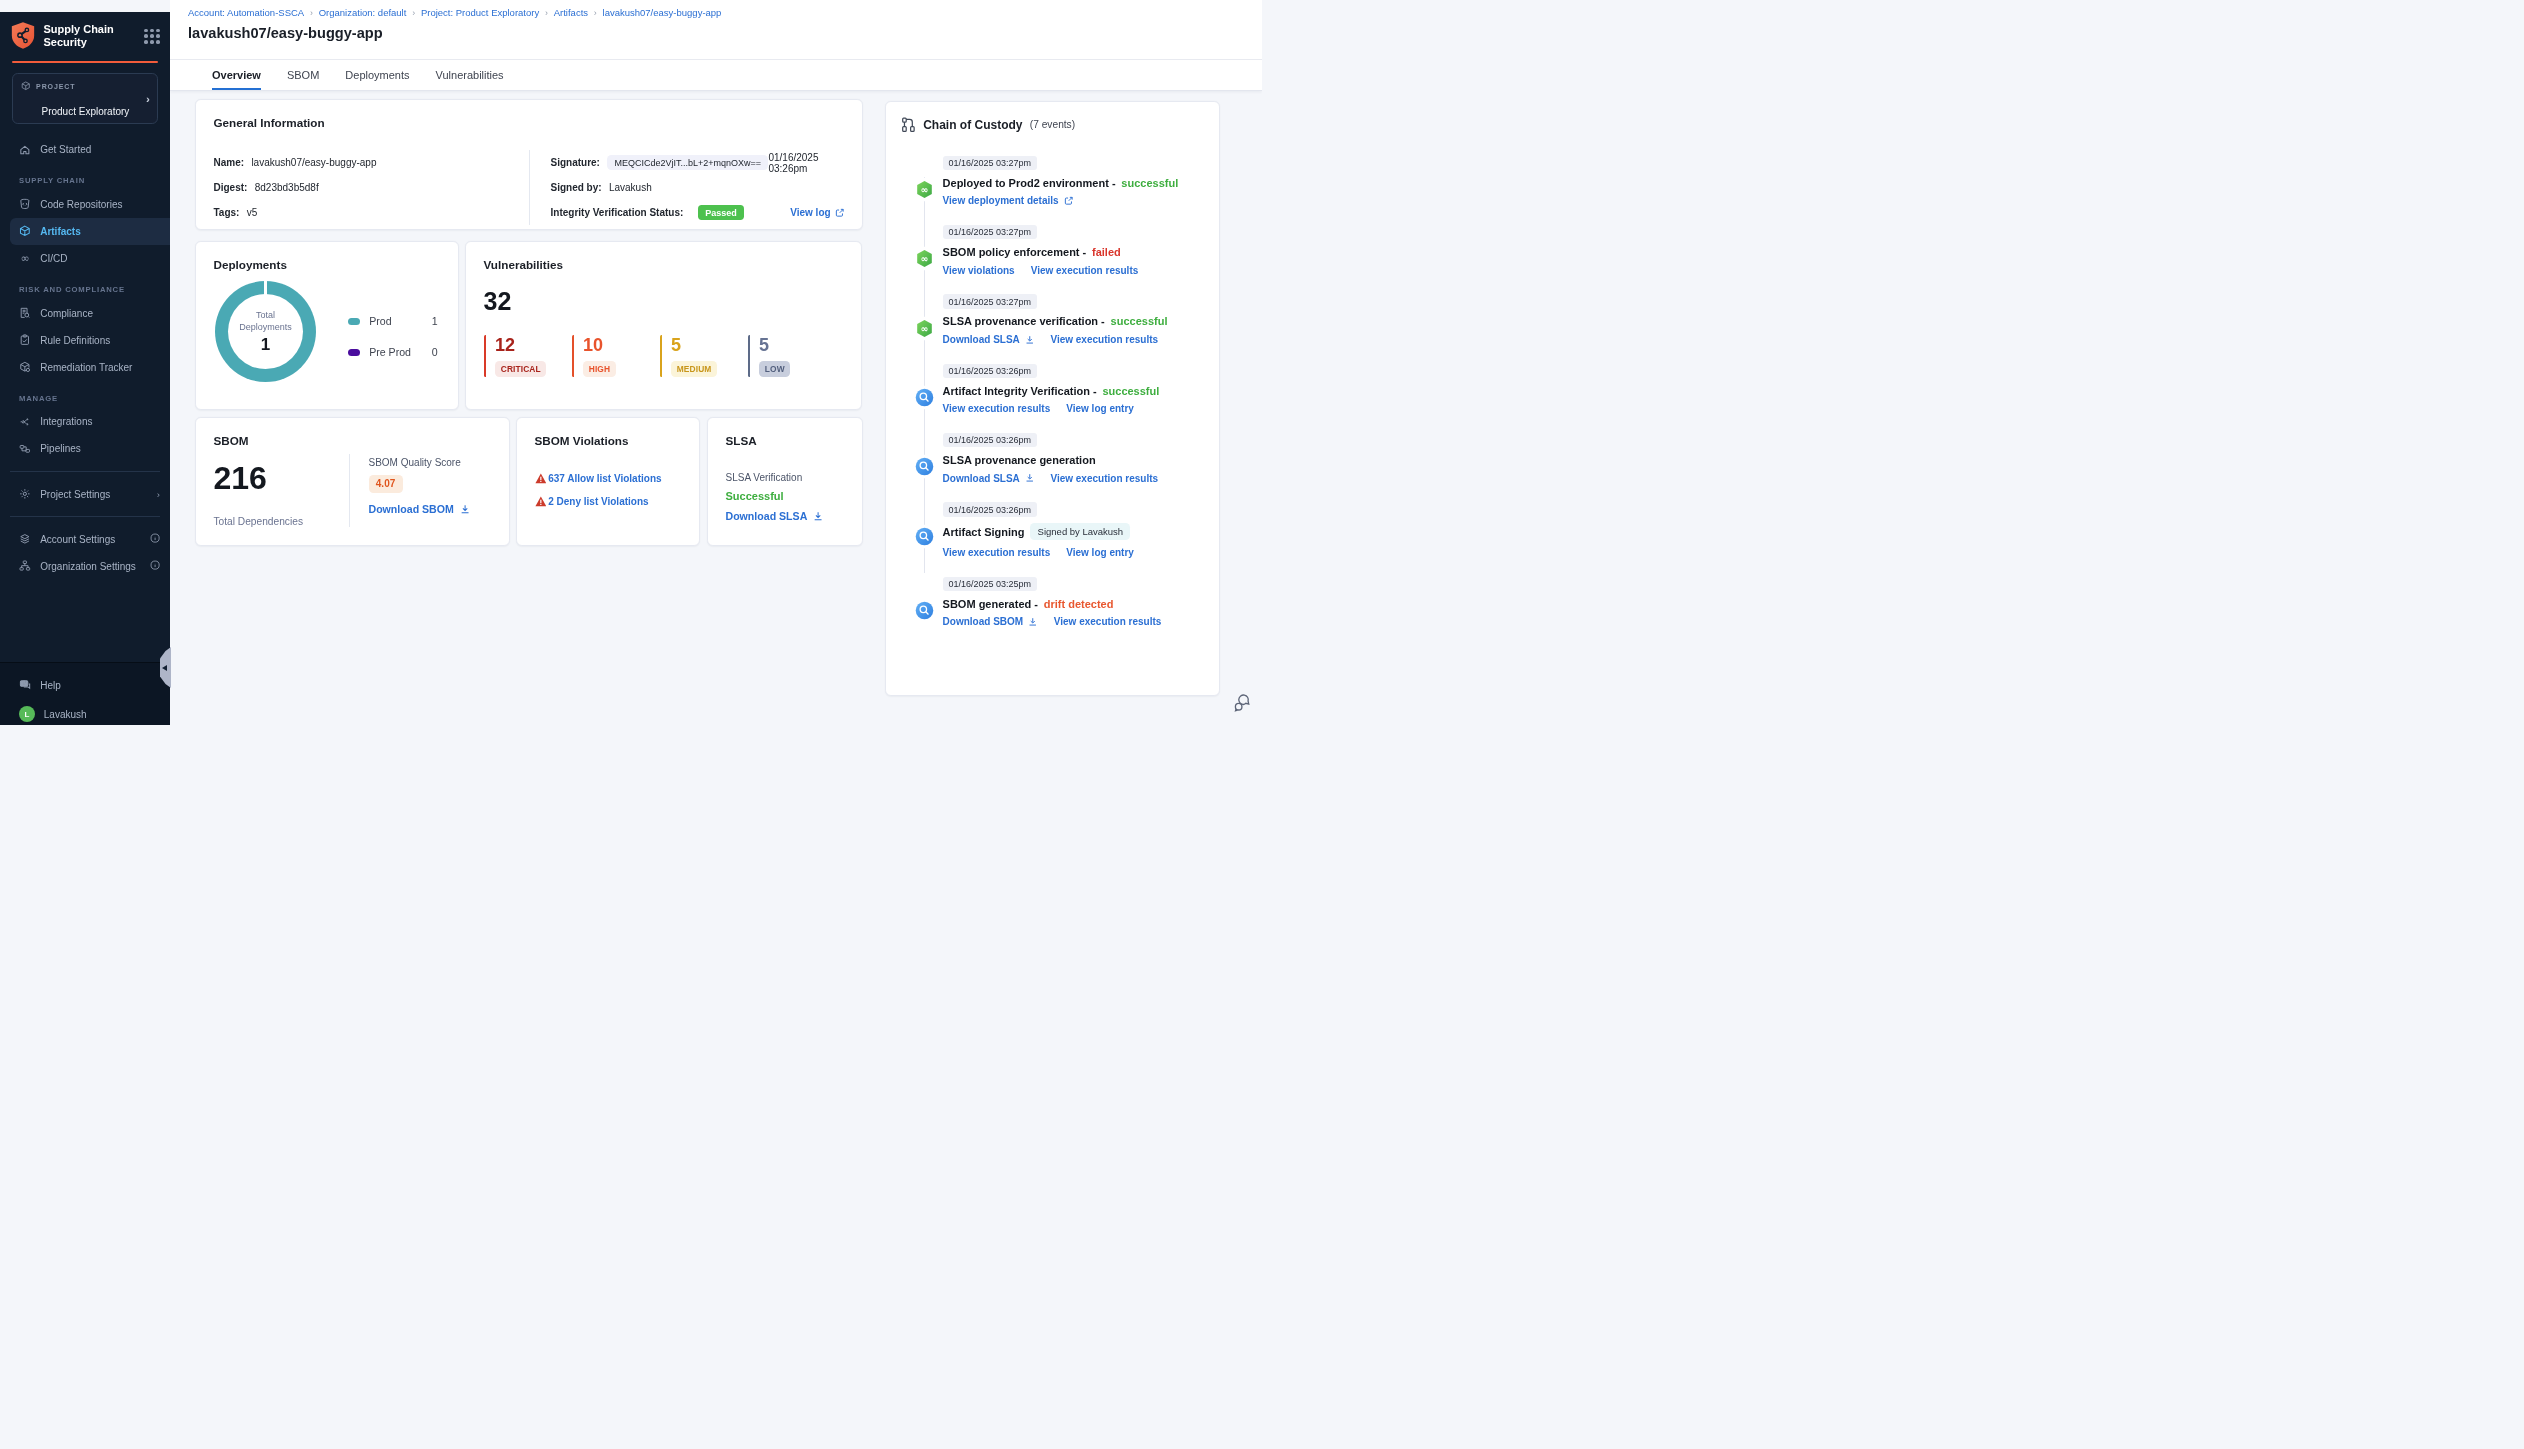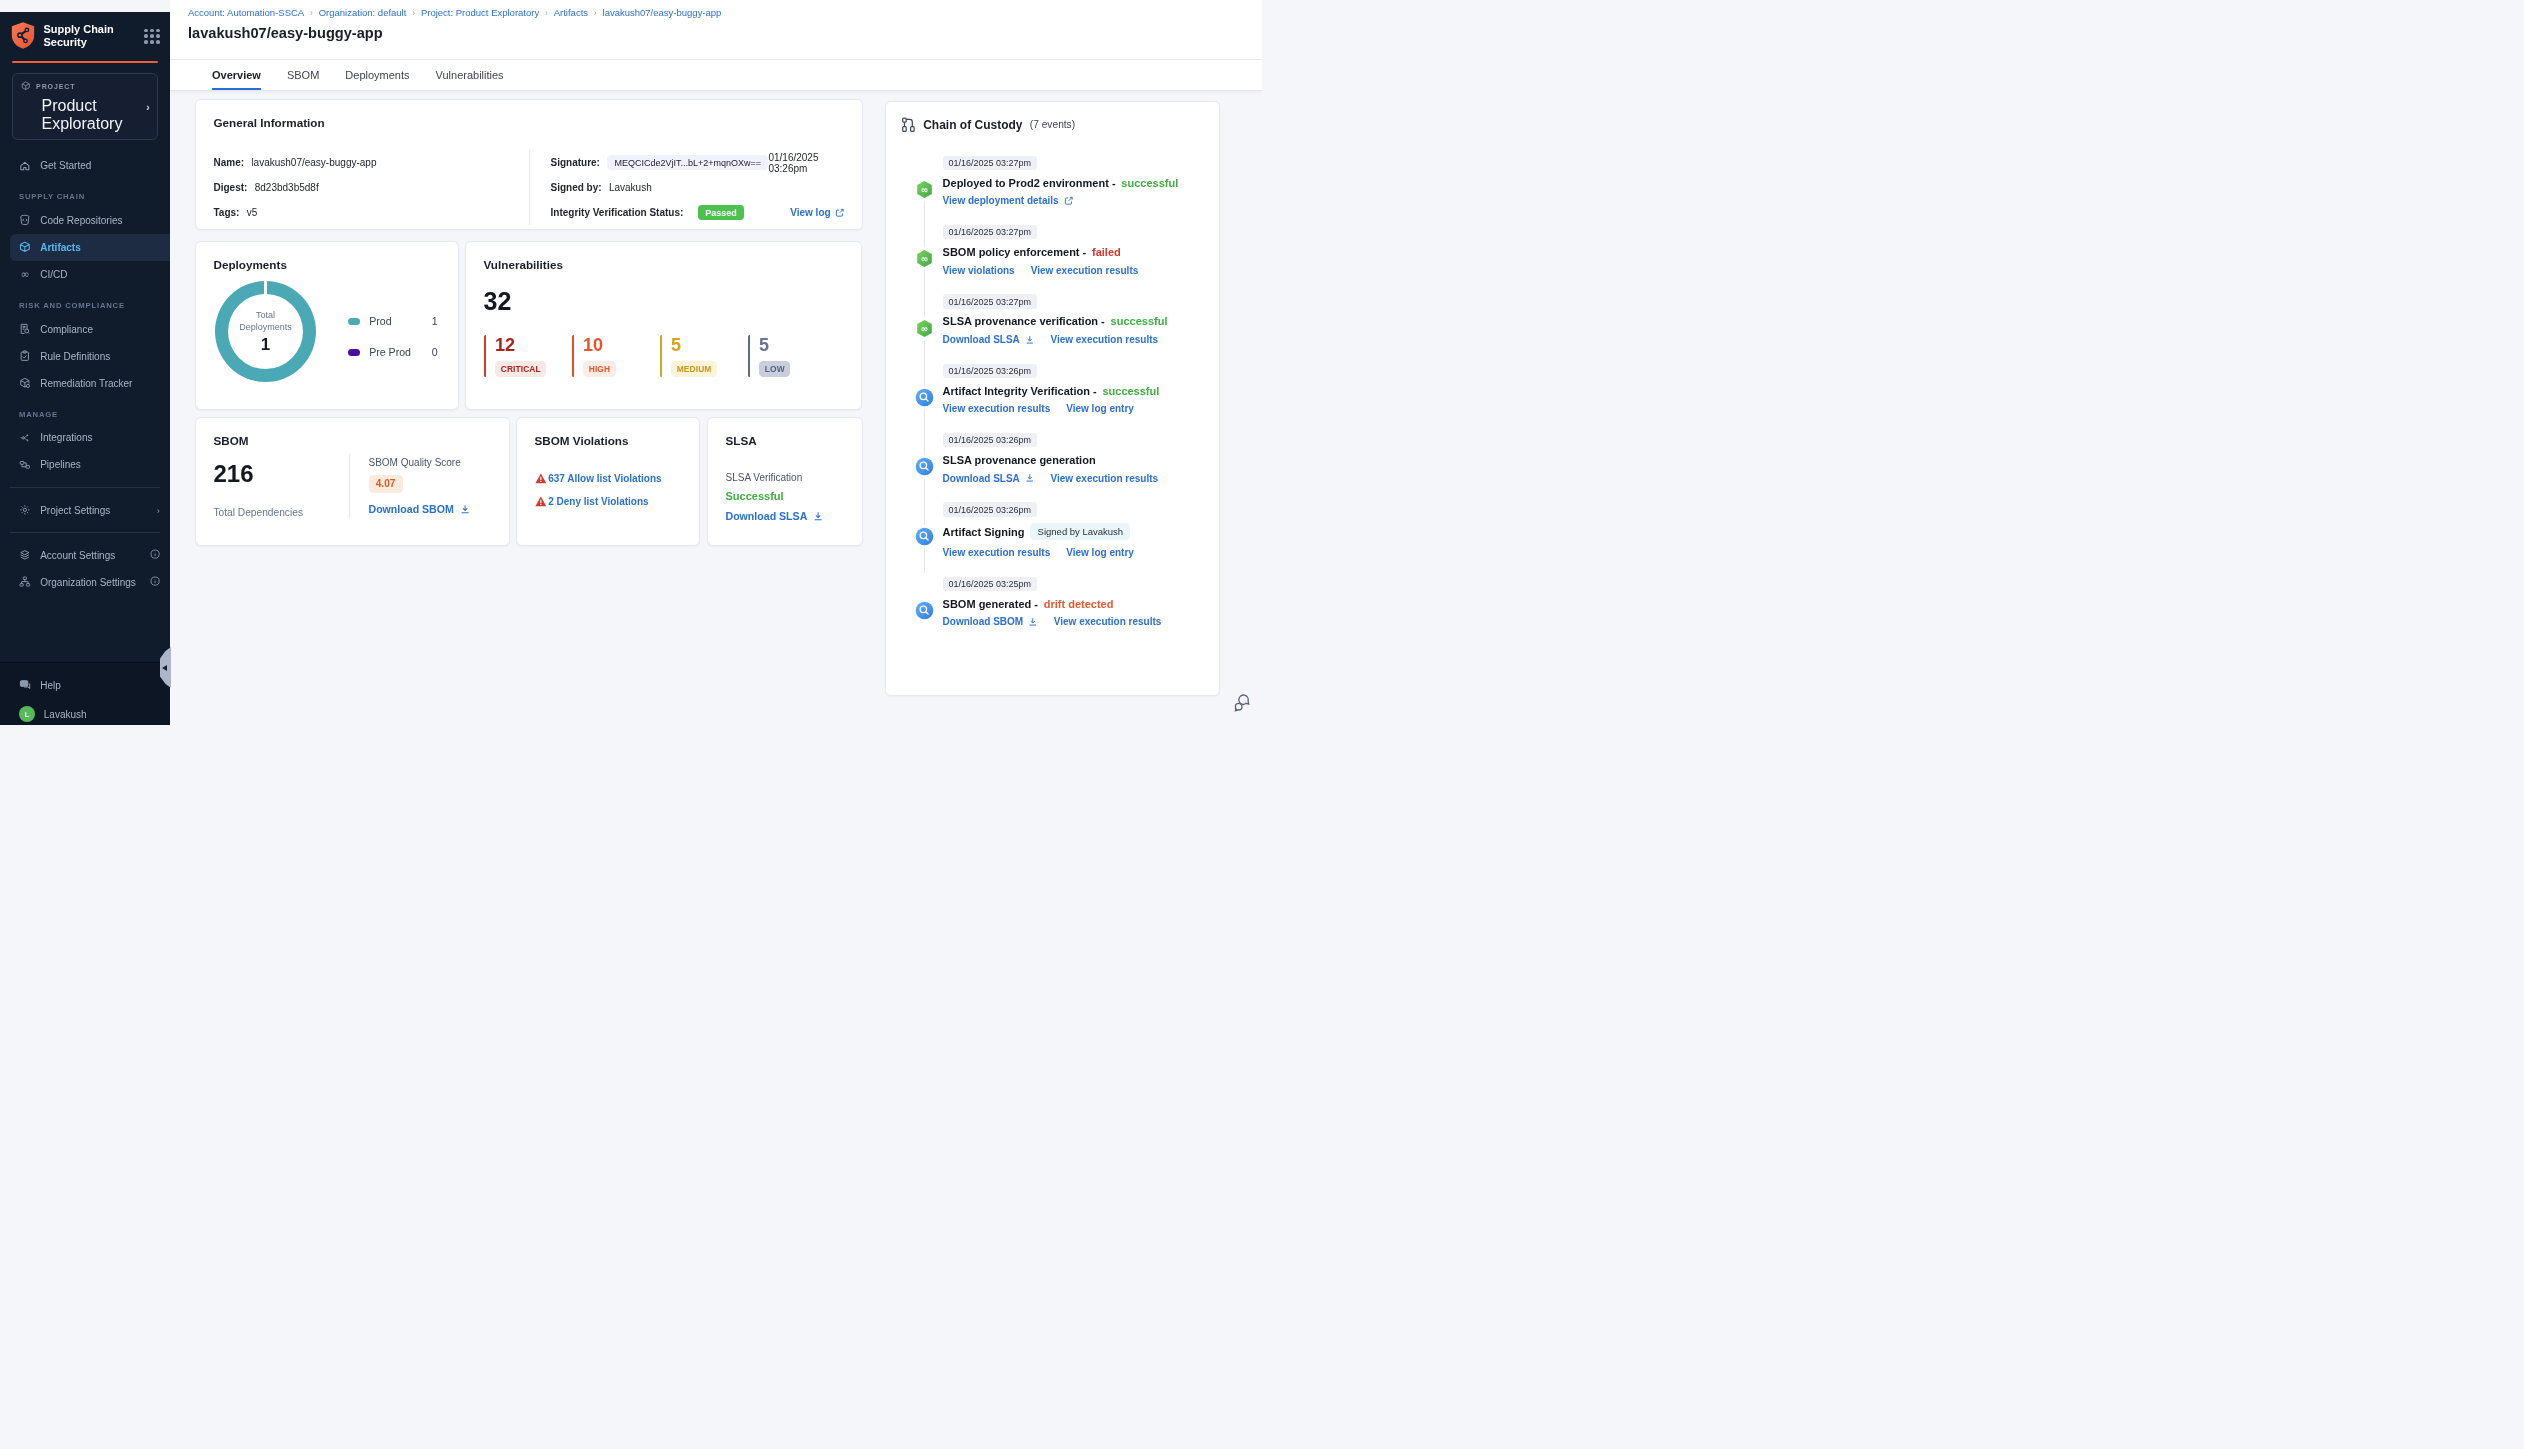--- a/index.html
+++ b/index.html
@@ -21,21 +21,21 @@
   .grid-icon{ display:grid; grid-template-columns:repeat(3,3.7px); grid-gap:2.2px; cursor:pointer; margin-right:1.5px;}
   .grid-icon i{ width:3.7px; height:3.7px; border-radius:50%; background:#8E99AC; }
   .brand-rule{ height:2.2px; background:#F25C3B; margin:1.5px 11.7px 10.2px 11.7px; border-radius:1.5px;}
   .project-chip{
     margin:0 11.7px 11.7px 11.7px; background:#151F31; border:0.7px solid #2B3B52;
     border-radius:5.8px; padding:5.8px 7.3px 6.6px 8.8px; display:flex; align-items:center; cursor:pointer;
   }
   .project-chip .pc-txt{ flex:1; margin-left:0;}
   .pc-top{ display:flex; align-items:center; gap:5.1px; }
   .pc-label{ color:#8C98AC; font-size:7px; letter-spacing:0.9px; font-weight:bold;}
-  .pc-name{ color:#F2F5F9; font-size:16px; margin-top:4px;padding-left:20px; }
+  .pc-name{ color:#F2F5F9; font-size:10px; margin-top:13px;padding-left:20px; }
   .pc-chev{ color:#C3CBD8; font-size:11.7px; font-weight:bold; }
   .nav-item{
     display:flex; align-items:center; gap:8.8px; padding:7.3px 10.2px 7.3px 19px;
     color:#A9B4C6; font-size:10px; cursor:pointer;
   }
   .nav-item .nicon{ width:12.4px; height:12.4px; flex:0 0 auto; display:flex; align-items:center; justify-content:center; color:#8E9AAE; font-size:11px;}
   .nav-item.active{
     background:#1D2C42; color:#55B8F0; font-weight:bold;
     margin-left:10.2px; padding-left:8.8px; border-radius:5.8px 0 0 5.8px;
   }
@@ -129,21 +129,21 @@
   .sev.high .badge{ background:#FBEDE4; color:#E8532C;}
   .sev.medium{ border-color:#D9A31C; } .sev.medium .num{ color:#D9A31C;}
   .sev.medium .badge{ background:#FBF4D9; color:#C8961B;}
   .sev.low{ border-color:#5D6B88; } .sev.low .num{ color:#667393;}
   .sev.low .badge{ background:#C8CEDD; color:#525F7D;}
 
   
   .sbom{ left:25px; top:326px; width:315px; height:129px; }
   .sbom-body{ display:flex; margin-top:7.3px; }
   .sbom-left{ width:135px; padding-top:5.8px;}
-  .sbom-left .big{ font-size:24px; font-weight:bold; color:#14181F;}
+  .sbom-left .big{ font-size:32px; font-weight:bold; color:#14181F;}
   .sbom-left .sub{ color:#6A7390; font-size:10.2px; margin-top:19px;}
   .sbom-right{ border-left:0.7px solid #E4E8F0; padding-left:19px; flex:1; padding-top:2.9px;}
   .q-lbl{ color:#4B5468; font-size:10px; }
   .q-badge{ display:inline-block; background:#FBEBDD; color:#E0561F; font-weight:bold;
     font-size:10px; border-radius:4.4px; padding:3.7px 7.3px; margin-top:6.6px;}
   .dl-link{ color:#2B6FD3; font-weight:bold; font-size:10.6px; display:flex; align-items:center; gap:5.8px; margin-top:10.2px;}
 
   
   .viol{ left:346px; top:326px; width:184px; height:129px; }
   .viol-row{ display:flex; align-items:center; gap:2px; margin-top:11.7px; }

